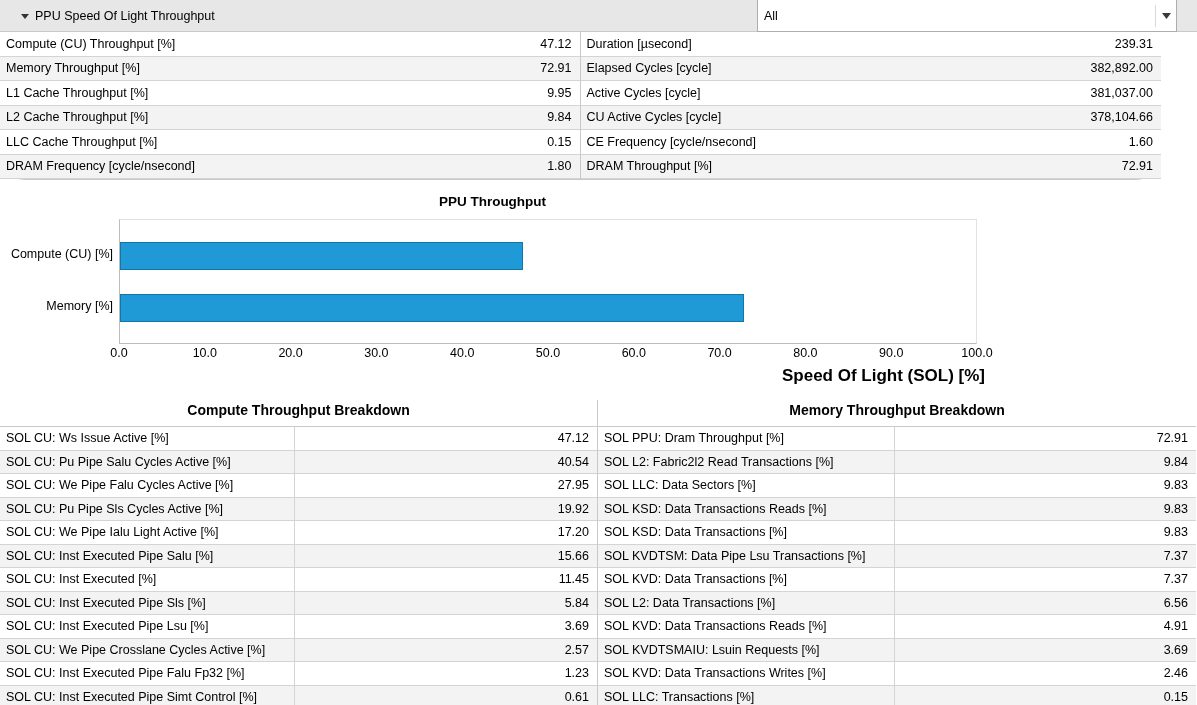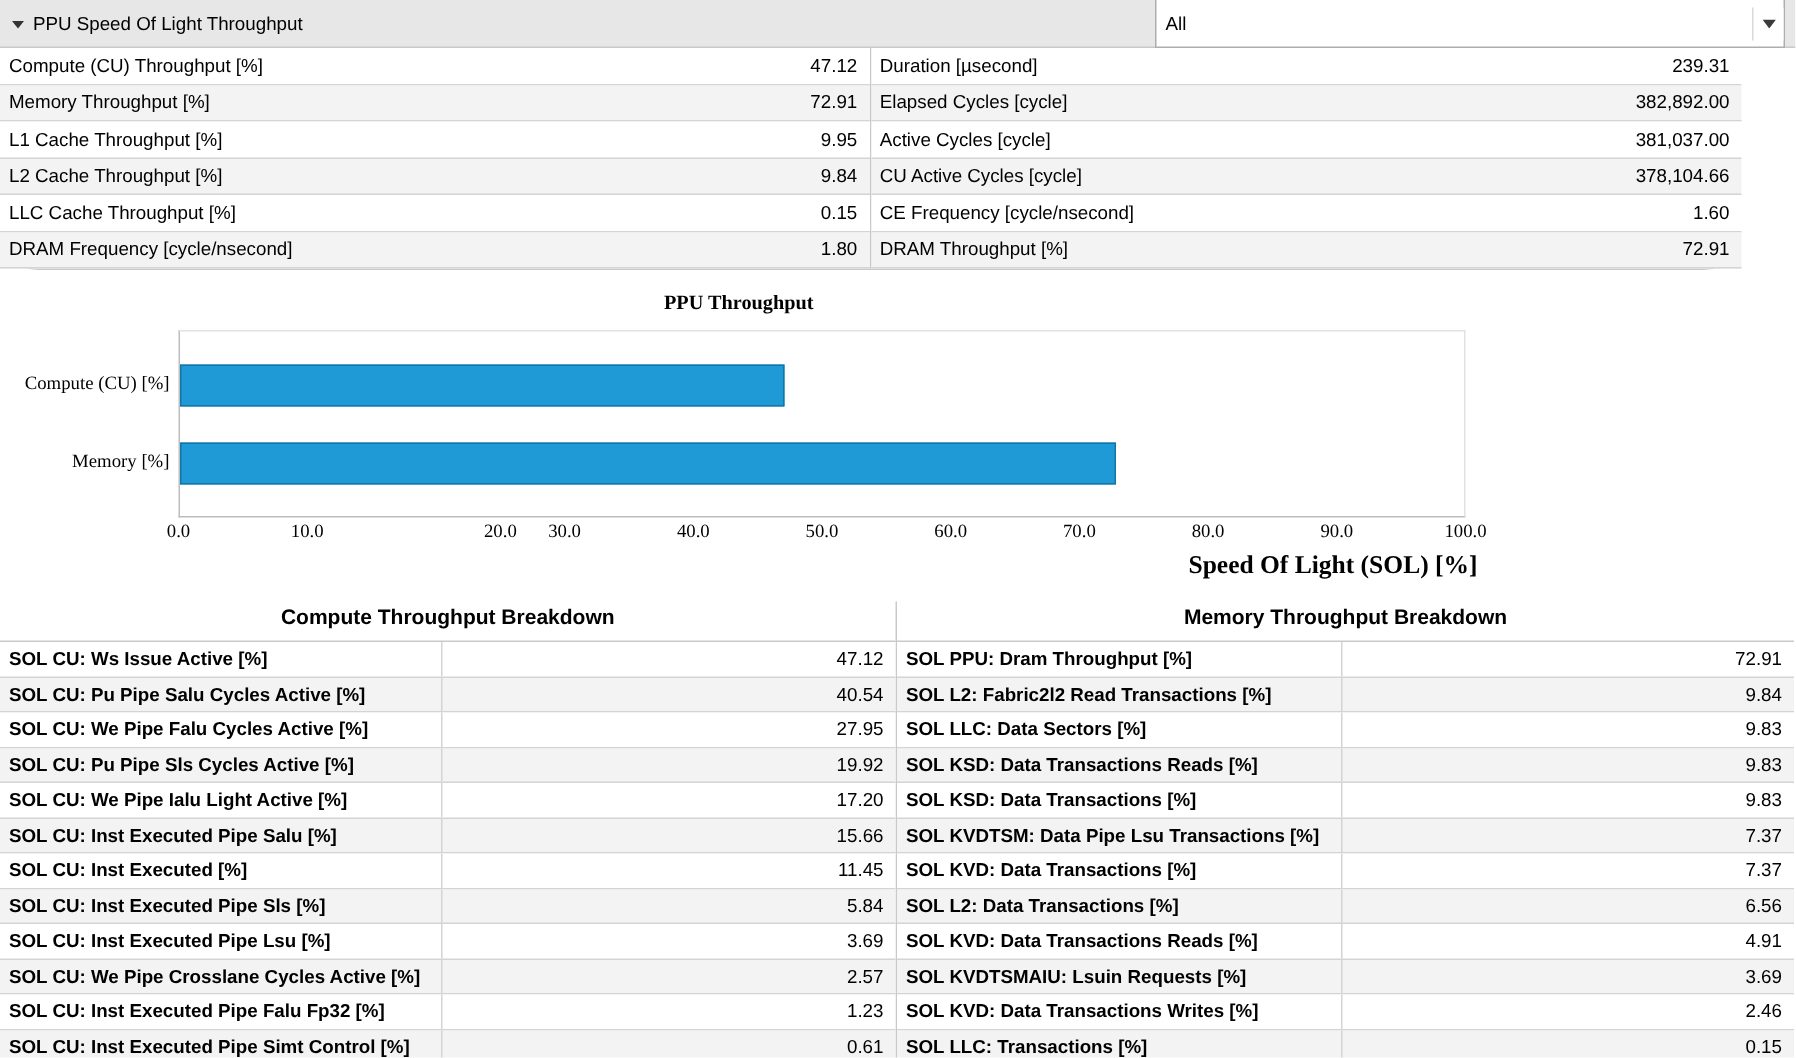--- a/index.html
+++ b/index.html
@@ -22,21 +22,21 @@
     background: #ffffff;
   }
 
   
   .section-header {
     height: 32px;
     background: #e7e7e7;
     border-bottom: 1px solid #c9c9c9;
     display: flex;
     align-items: center;
-    padding: 0 4px;
+    padding: 0 17px;
     box-sizing: border-box;
     justify-content: space-between;
   }
   .twisty {
     width: 16px;
     height: 16px;
     display: flex;
     align-items: center;
     justify-content: center;
     margin-right: 2px;
@@ -111,21 +111,20 @@
     white-space: nowrap;
   }
 
   
   .chart-area {
     width: 985px;
     background: #ffffff;
     position: relative;
     padding-top: 10px;
     box-sizing: border-box;
-    font-family: Liberation Serif, serif;
   }
   .chart-title {
     text-align: center;
     font-weight: bold;
     font-size: 13.5px;
     margin: 4px 0 10px 0;
   }
   .plot-wrap {
     position: relative;
     height: 125px;
@@ -217,21 +216,20 @@
     width: 295px;
     flex: 0 0 auto;
     padding-left: 6px;
     white-space: nowrap;
     overflow: hidden;
     border-right: 1px solid #d4d4d4;
     box-sizing: border-box;
     height: 100%;
     display: flex;
     align-items: center;
-    font-weight: bold;
   }
   .bd-col.right .brow .label { width: 297px; }
   .brow .value {
     flex: 1 1 auto;
     text-align: right;
     padding-right: 8px;
     white-space: nowrap;
   }
 </style>
 </head>
@@ -321,21 +319,21 @@
         <div class="bar-row" id="barrow0" style="top: 22px; width: 100%;">
           <div class="bar" id="bar0" style="width: 47.12%;"></div>
         </div>
         <div class="bar-row" id="barrow1" style="top: 74px; width: 100%;">
           <div class="bar" id="bar1" style="width: 72.91%;"></div>
         </div>
       </div>
       <div class="xticks" id="xticks">
           <div class="xtick" style="left: 0%;">0.0</div>
           <div class="xtick" style="left: 10%;">10.0</div>
-          <div class="xtick" style="left: 20%; margin-left: 43px;">20.0</div>
+          <div class="xtick" style="left: 20%;">20.0</div>
           <div class="xtick" style="left: 30%;">30.0</div>
           <div class="xtick" style="left: 40%;">40.0</div>
           <div class="xtick" style="left: 50%;">50.0</div>
           <div class="xtick" style="left: 60%;">60.0</div>
           <div class="xtick" style="left: 70%;">70.0</div>
           <div class="xtick" style="left: 80%;">80.0</div>
           <div class="xtick" style="left: 90%;">90.0</div>
           <div class="xtick" style="left: 100%;">100.0</div>
         </div>
     </div>

